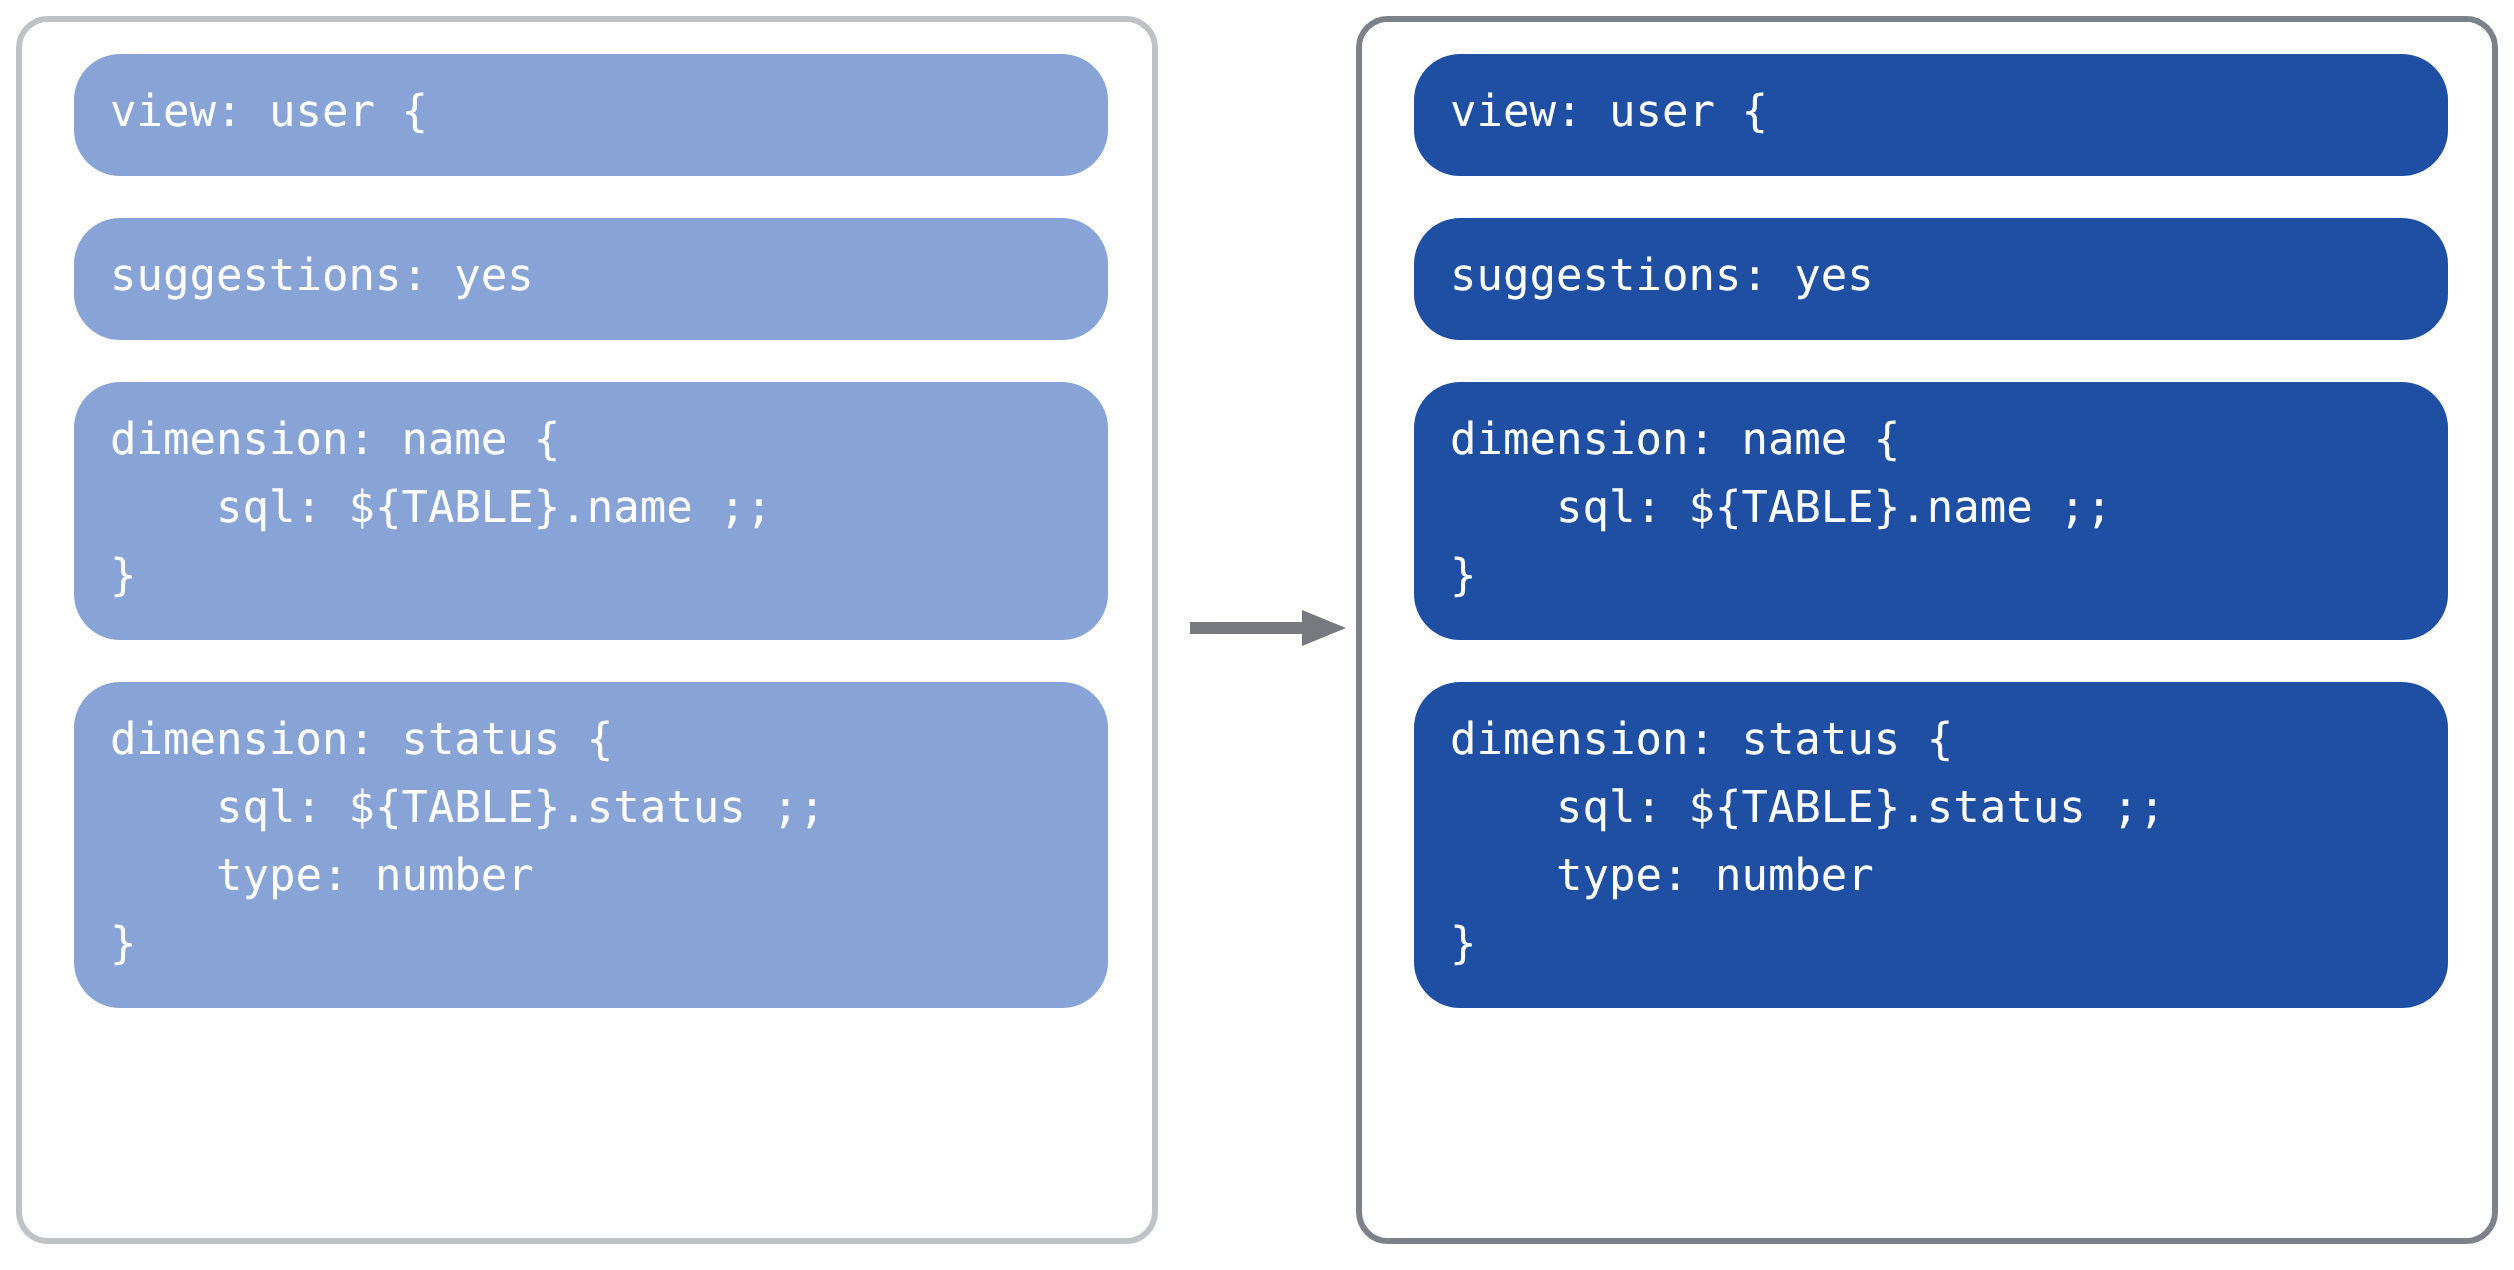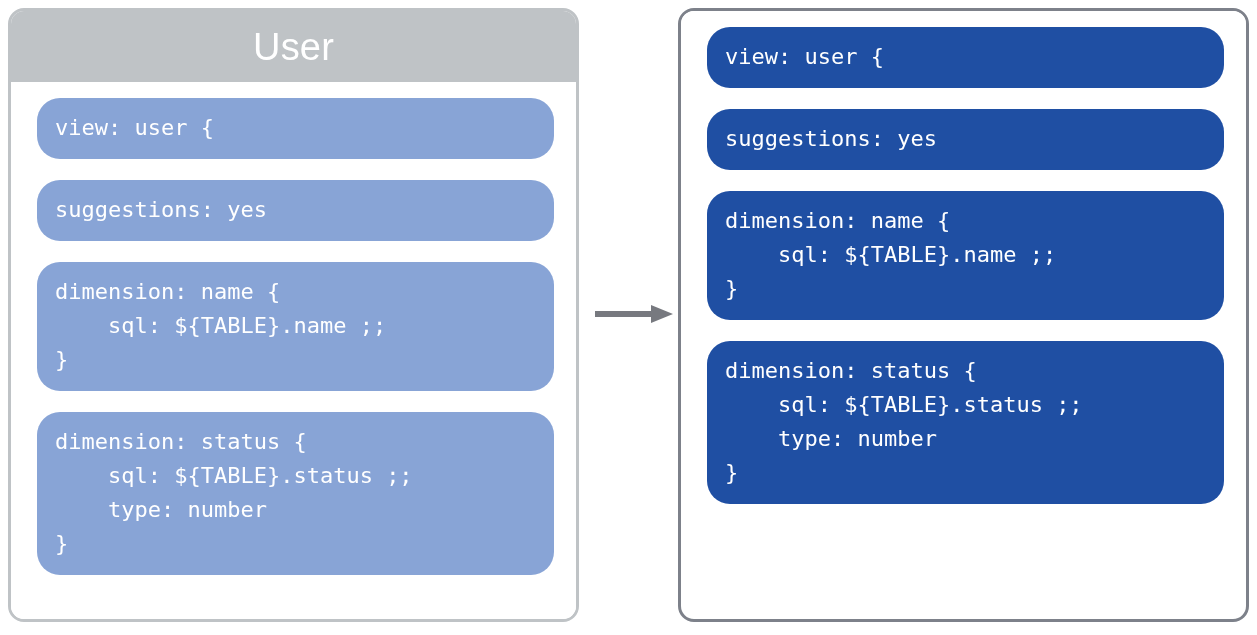--- a/index.html
+++ b/index.html
@@ -89,21 +89,20 @@
     width: 78px;
     height: 18px;
   }
 </style>
 </head>
 <body>
 
 <div class="stage">
 
   <div class="panel panel-left">
-    <div class="panel-header">User</div>
     <div class="panel-body">
       <div class="code-block">view: user {</div>
       <div class="code-block">suggestions: yes</div>
       <div class="code-block">dimension: name {
     sql: ${TABLE}.name ;;
 }</div>
       <div class="code-block">dimension: status {
     sql: ${TABLE}.status ;;
     type: number
 }</div>

